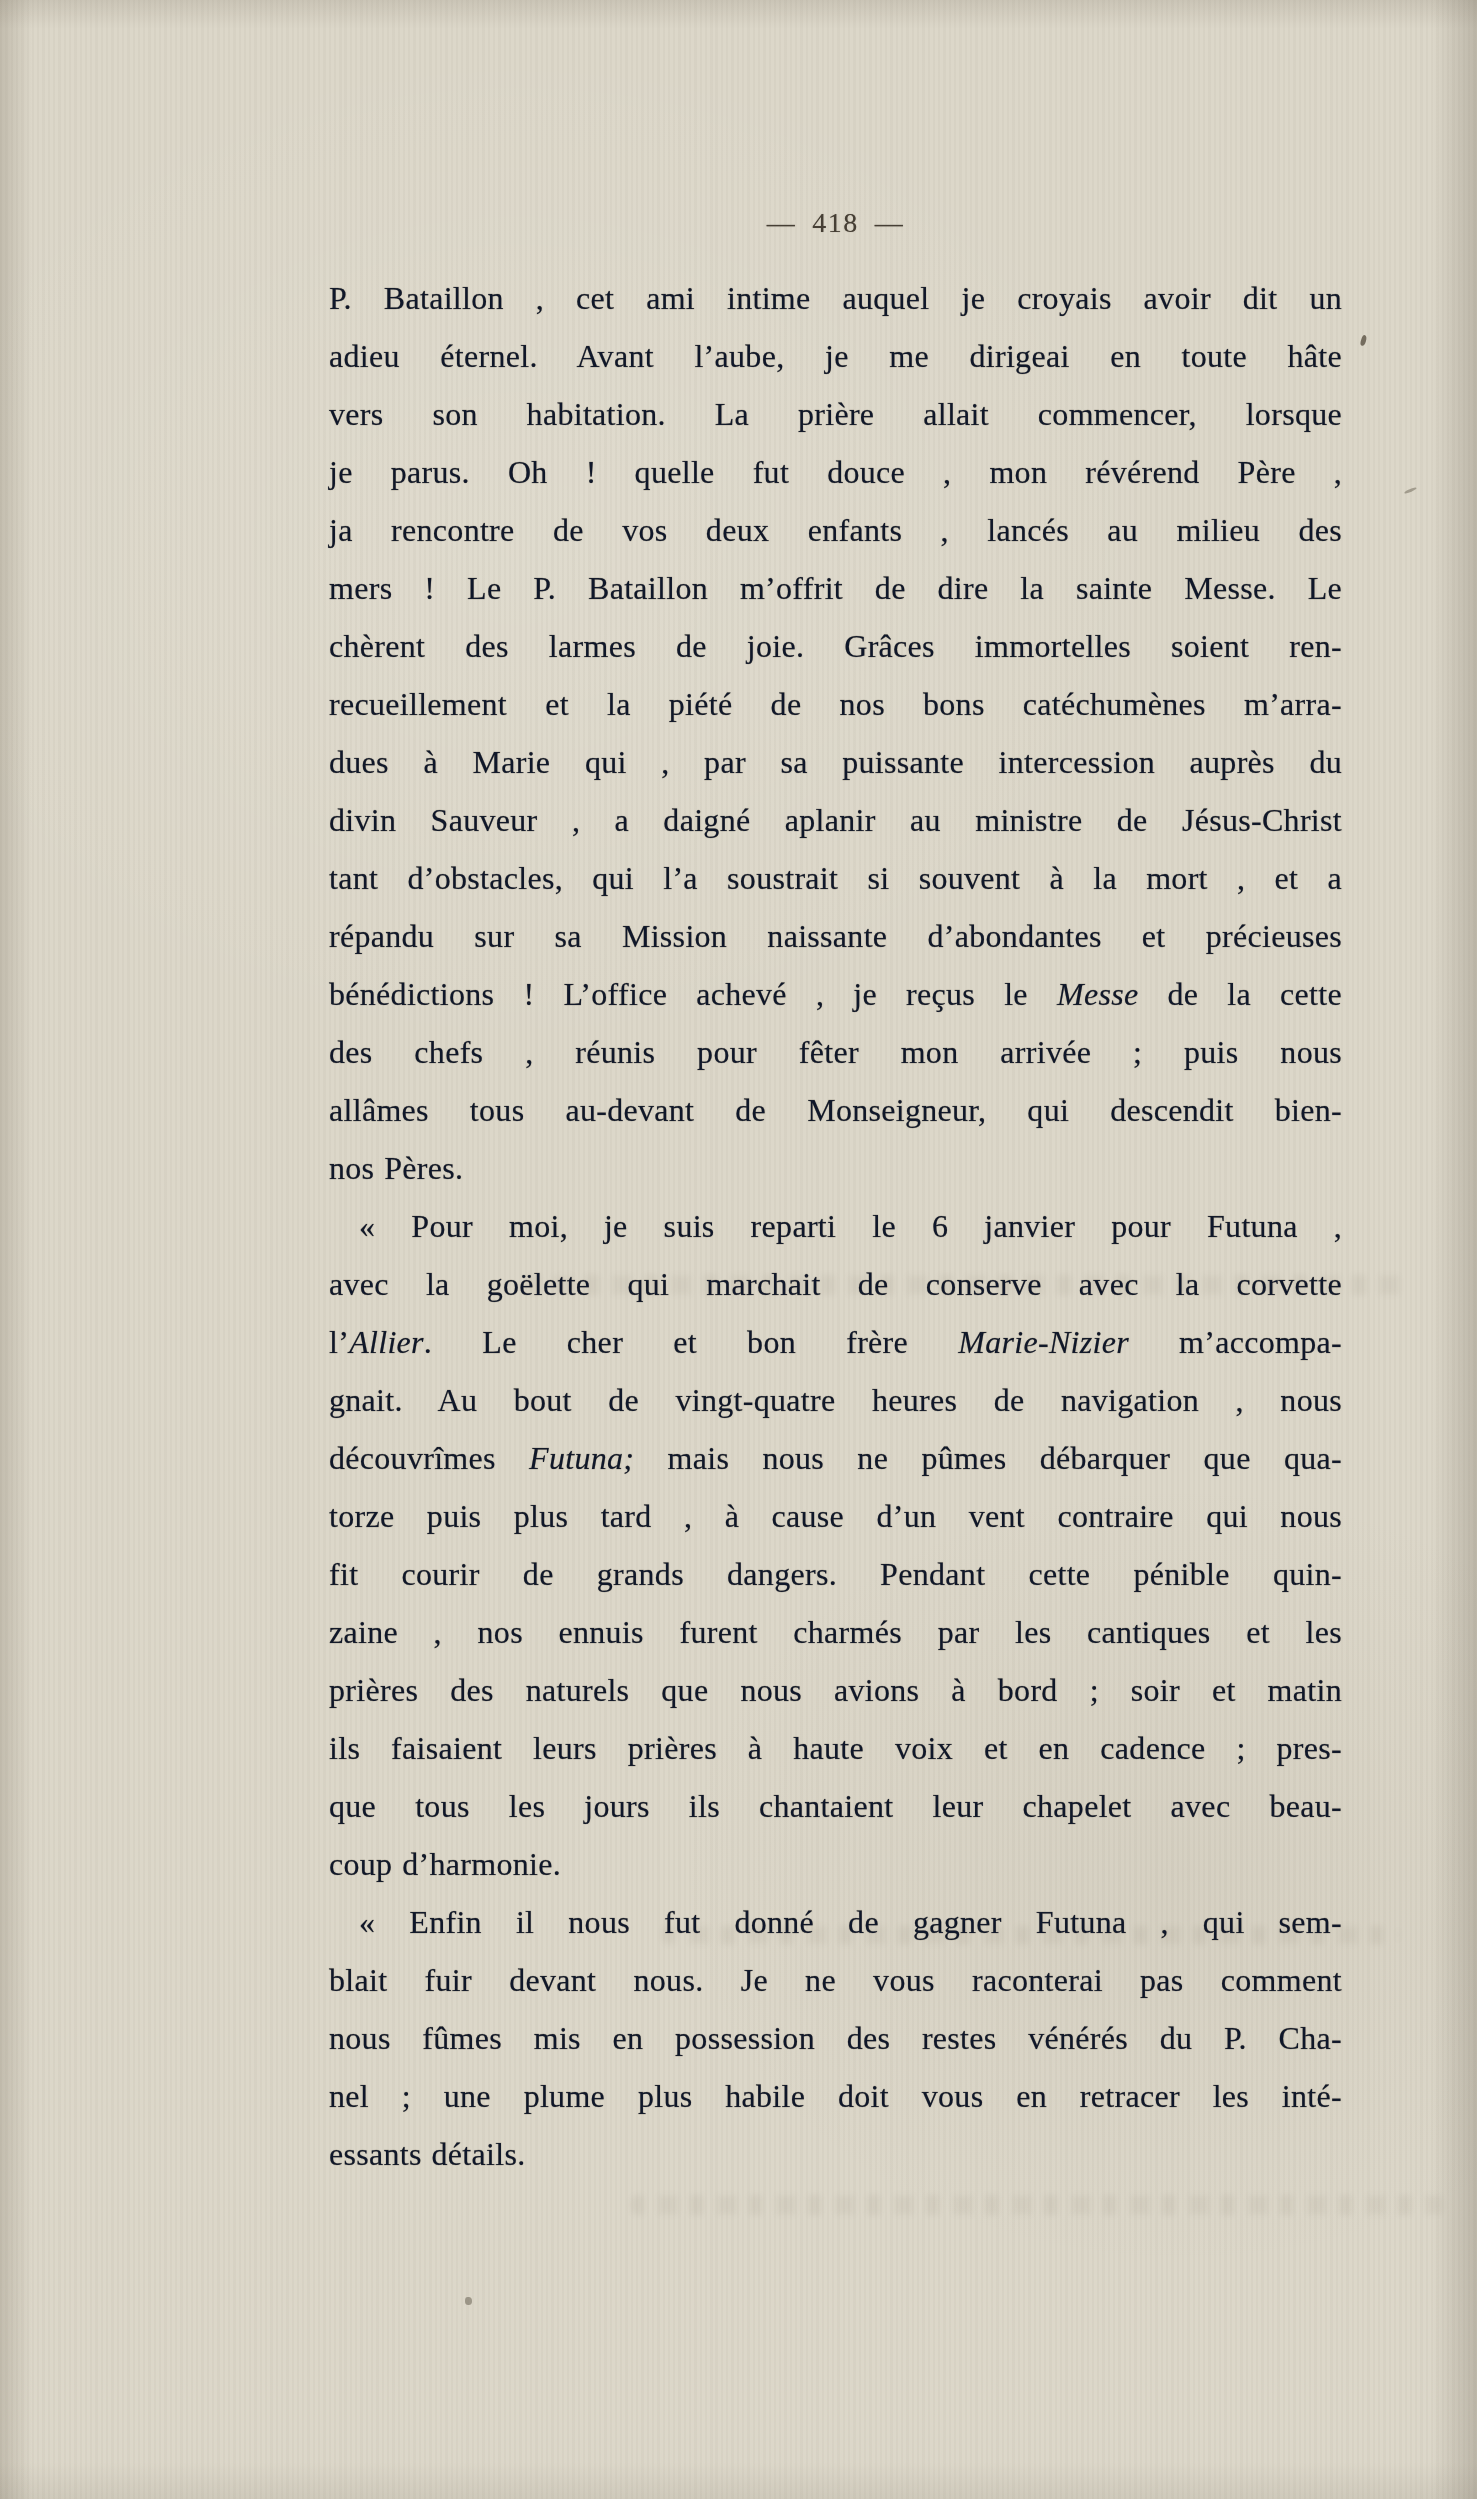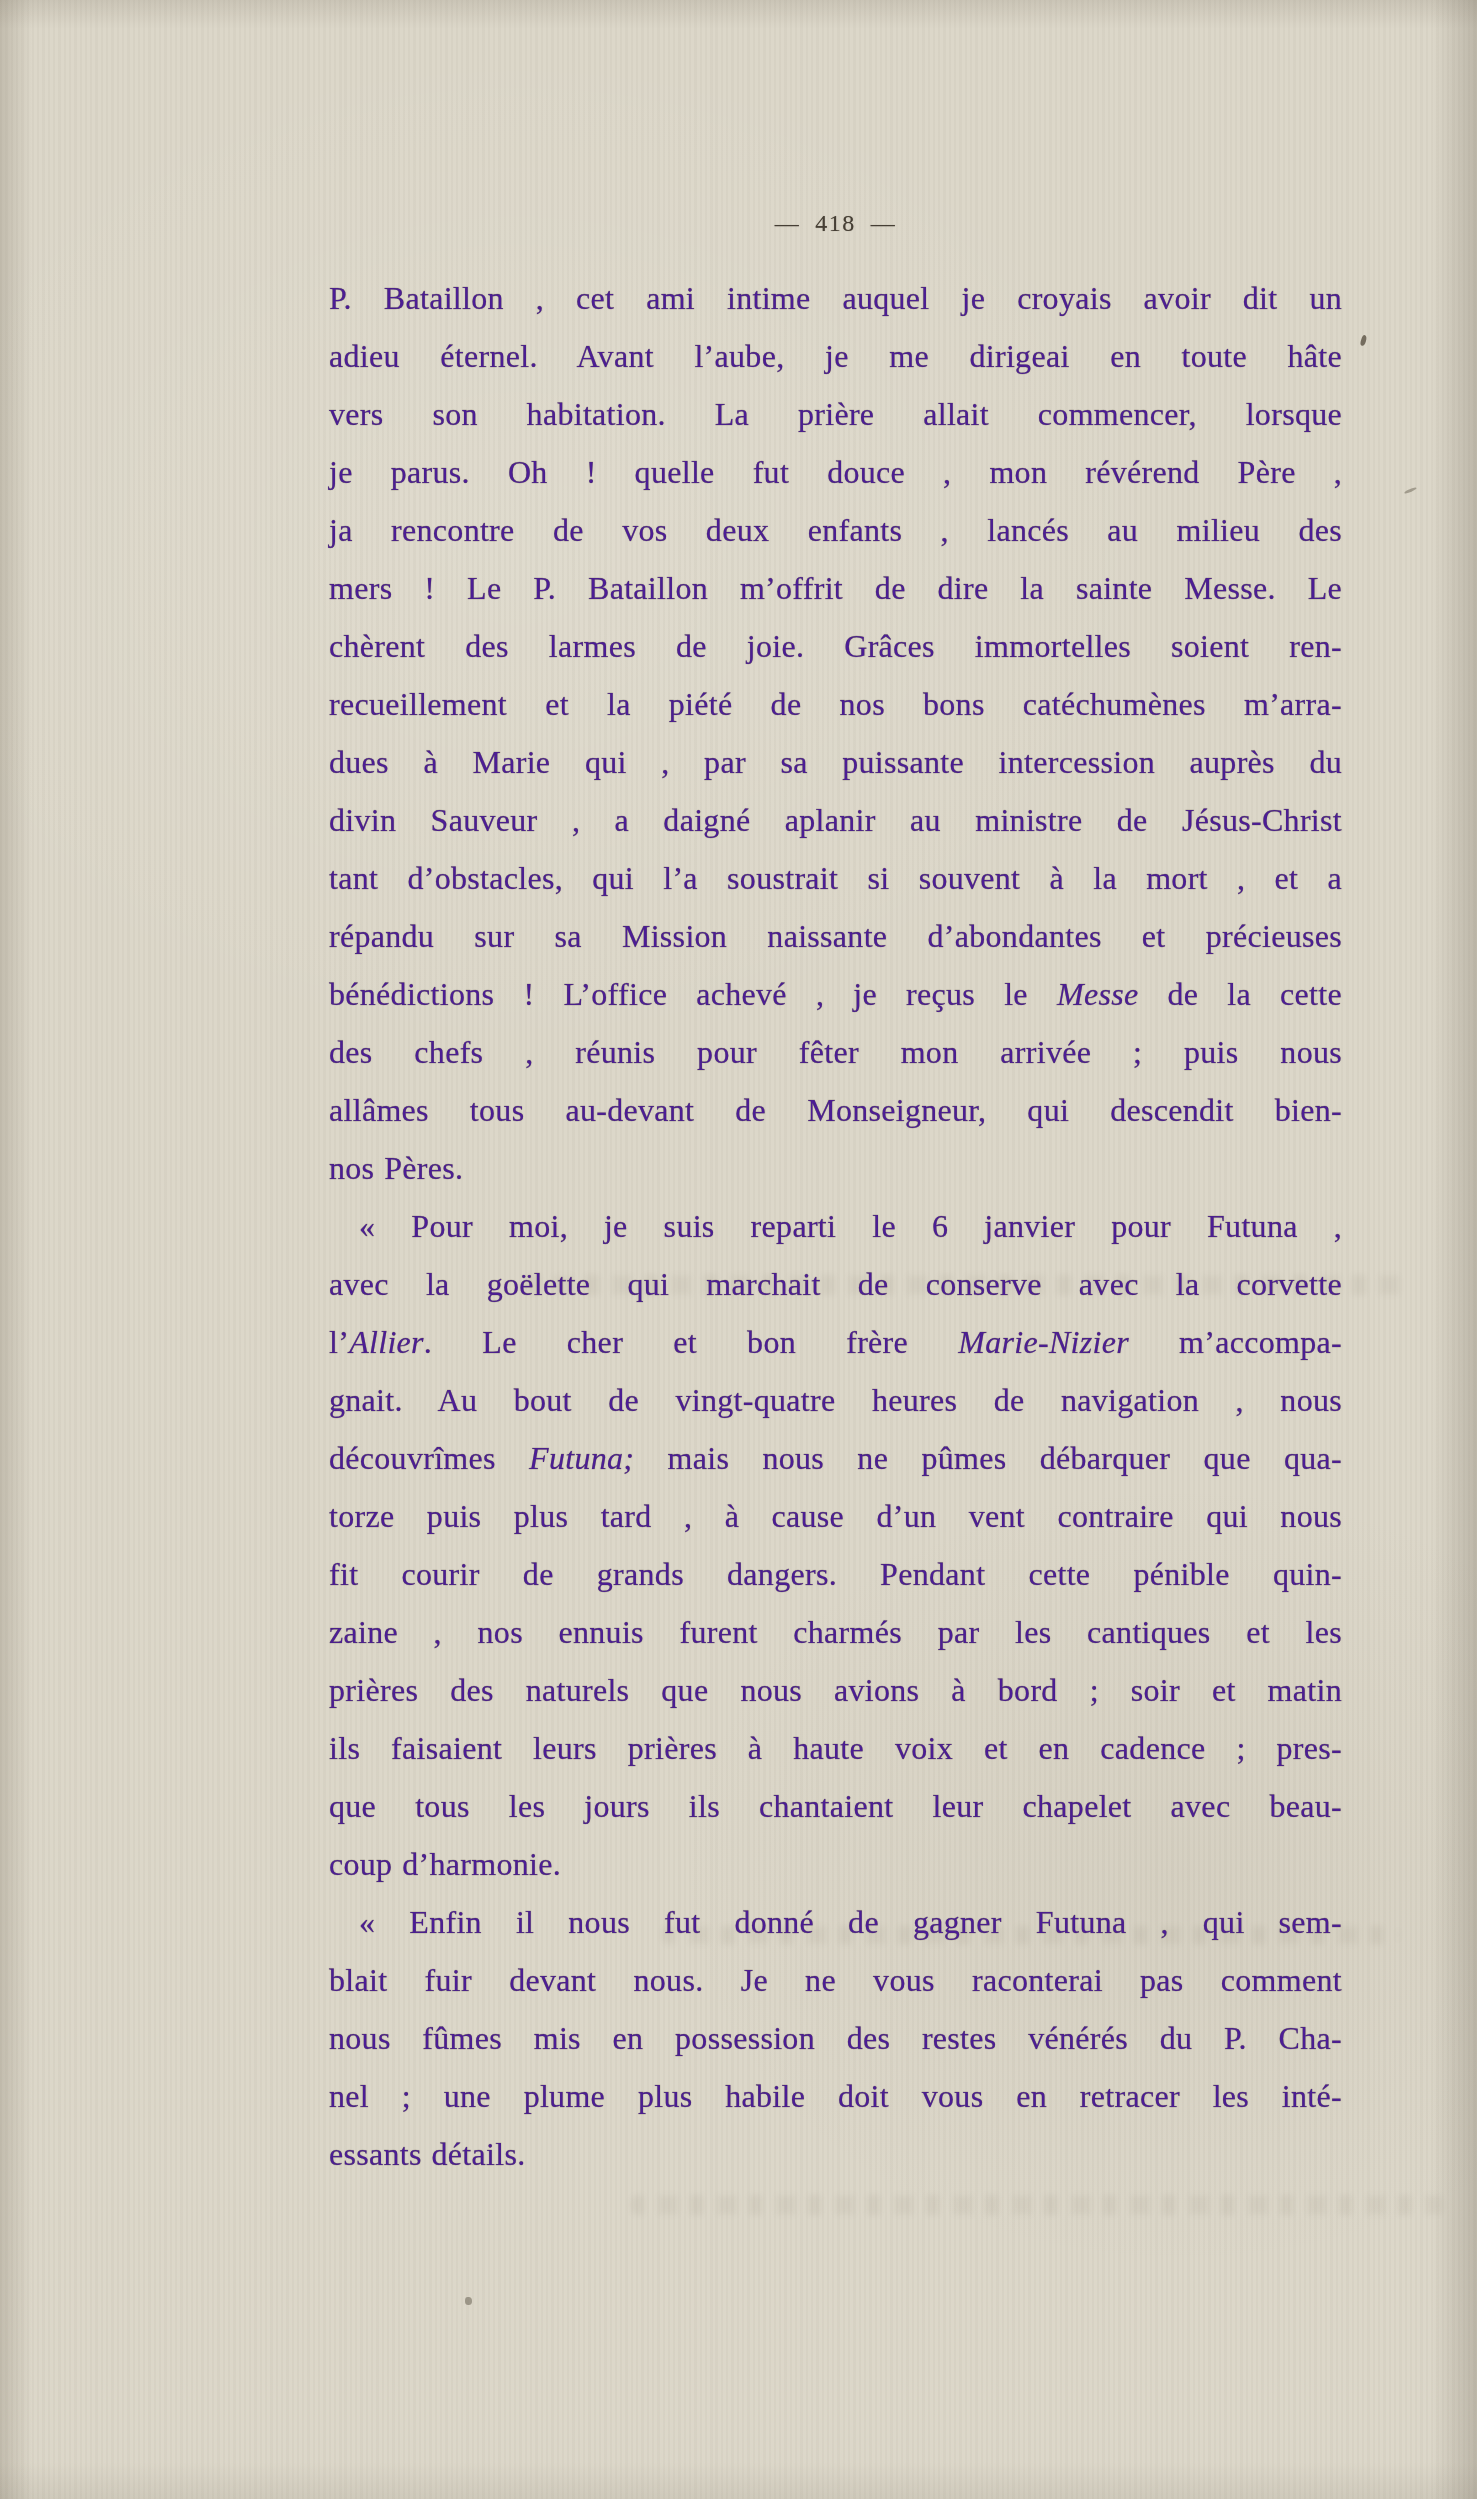--- a/index.html
+++ b/index.html
@@ -23,33 +23,33 @@
       radial-gradient(977px 752px at 35% 22%, rgba(255,255,248,.10), rgba(255,255,248,0) 70%),
       radial-gradient(677px 526px at 80% 75%, rgba(125,115,95,.07), rgba(125,115,95,0) 75%),
       #dcd7c9;
   }
   .page-number {
     position: absolute;
     left: 329px;
     top: 204px;
     width: 1013px;
     text-align: center;
-    font-size: 24px;
+    font-size: 28px;
     line-height: 38px;
     color: #463f35;
     letter-spacing: 1.5px;
     word-spacing: 7.5px;
     text-shadow: 0 0 0.8px rgba(70,60,45,.5);
   }
   .text-block {
     position: absolute;
     left: 329px;
     top: 269px;
     width: 1013px;
-    color: #4c1d95;
+    color: #0f172a;
     font-size: 32px;
     letter-spacing: 0.3px;
     word-spacing: 1.5px;
     text-shadow: 0 0 0.8px rgba(70,60,45,.5);
     -webkit-text-stroke: 0.3px rgba(70,62,50,.35);
   }
   .line {
     height: 58px;
     line-height: 58px;
     text-align: justify;

